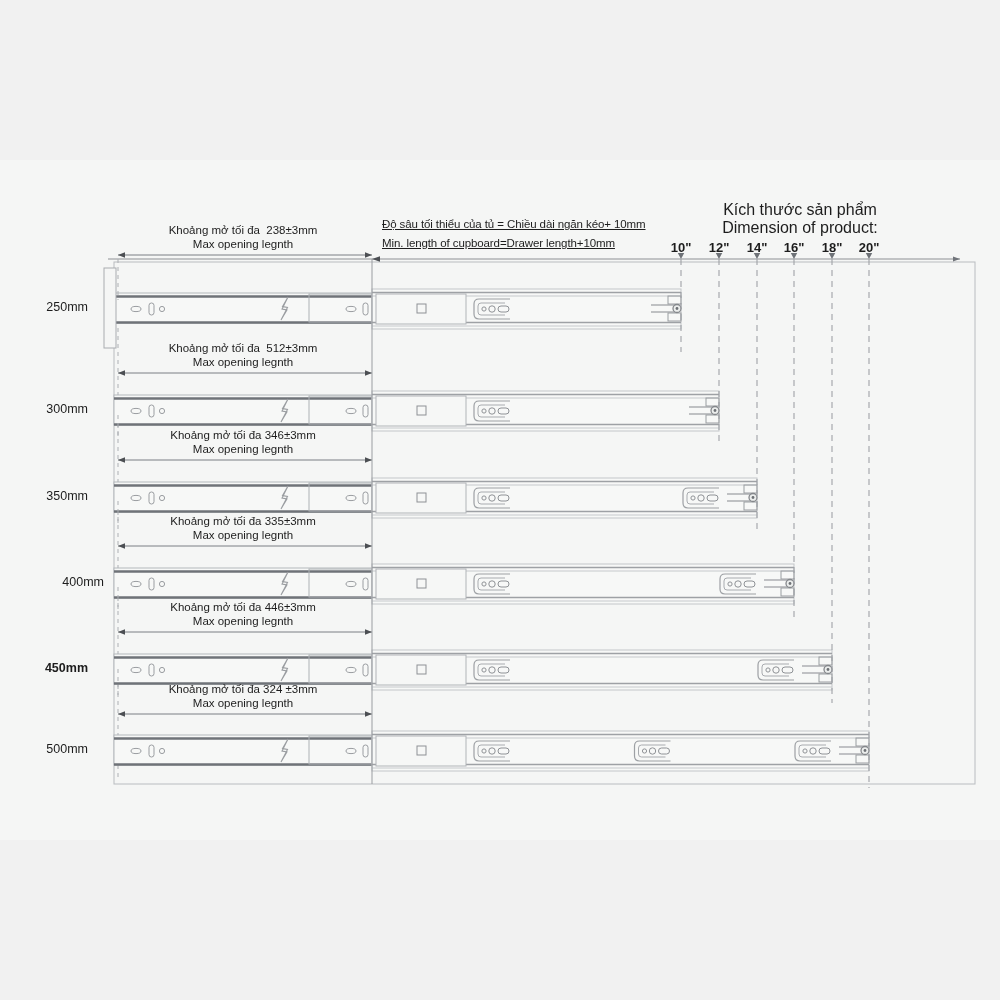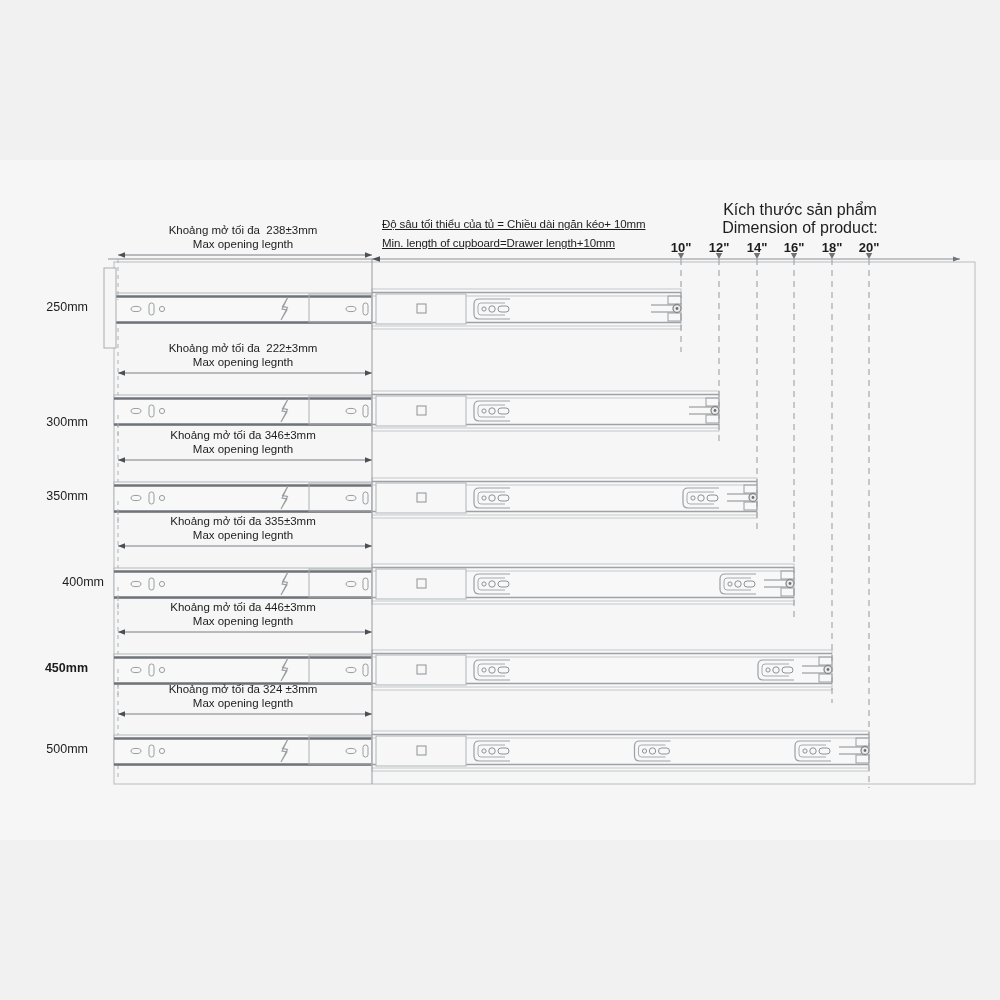--- a/index.html
+++ b/index.html
@@ -341,22 +341,22 @@
     <div class="txt hdr-title" style="left: 700px; top: 219px; width: 200px; text-align: center;">Dimension of product:</div>
     <div class="txt inch" style="left: 664px; top: 240px;">10"</div>
     <div class="txt inch" style="left: 702px; top: 240px;">12"</div>
     <div class="txt inch" style="left: 740px; top: 240px;">14"</div>
     <div class="txt inch" style="left: 777px; top: 240px;">16"</div>
     <div class="txt inch" style="left: 815px; top: 240px;">18"</div>
     <div class="txt inch" style="left: 852px; top: 240px;">20"</div>
     <div class="txt row-size" style="left: 8px; top: 300px;">250mm</div>
     <div class="txt dim-label" style="left: 118px; top: 224px;">Khoảng mở tối đa  238±3mm</div>
     <div class="txt dim-label" style="left: 118px; top: 238px;">Max opening legnth</div>
-    <div class="txt row-size" style="left: 8px; top: 402px; margin-top: 13px;">300mm</div>
-    <div class="txt dim-label" style="left: 118px; top: 342px;">Khoảng mở tối đa  222±3mm</div>
+    <div class="txt row-size" style="left: 8px; top: 402px;">300mm</div>
+    <div class="txt dim-label" style="left: 118px; top: 342px;">Khoảng mở tối đa  512±3mm</div>
     <div class="txt dim-label" style="left: 118px; top: 356px;">Max opening legnth</div>
     <div class="txt row-size" style="left: 8px; top: 489px;">350mm</div>
     <div class="txt dim-label" style="left: 118px; top: 429px;">Khoảng mở tối đa 346±3mm</div>
     <div class="txt dim-label" style="left: 118px; top: 443px;">Max opening legnth</div>
     <div class="txt row-size" style="left: 24px; top: 575px;">400mm</div>
     <div class="txt dim-label" style="left: 118px; top: 515px;">Khoảng mở tối đa 335±3mm</div>
     <div class="txt dim-label" style="left: 118px; top: 529px;">Max opening legnth</div>
     <div class="txt row-size" style="left: 8px; top: 661px; font-weight: bold;">450mm</div>
     <div class="txt dim-label" style="left: 118px; top: 601px;">Khoảng mở tối đa 446±3mm</div>
     <div class="txt dim-label" style="left: 118px; top: 615px;">Max opening legnth</div>

